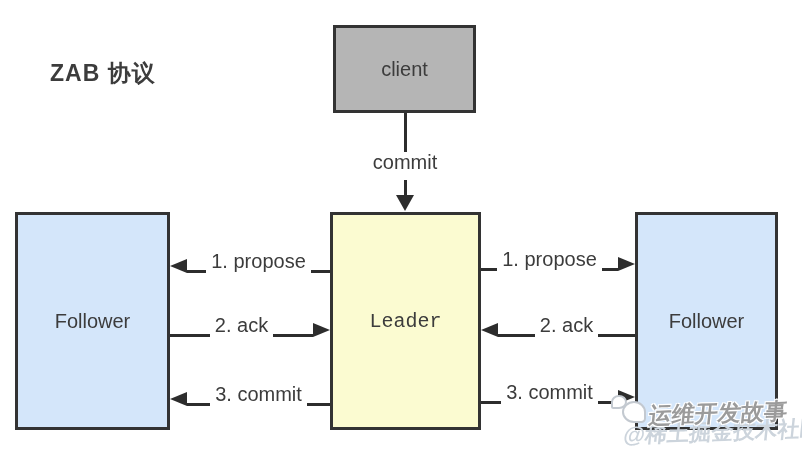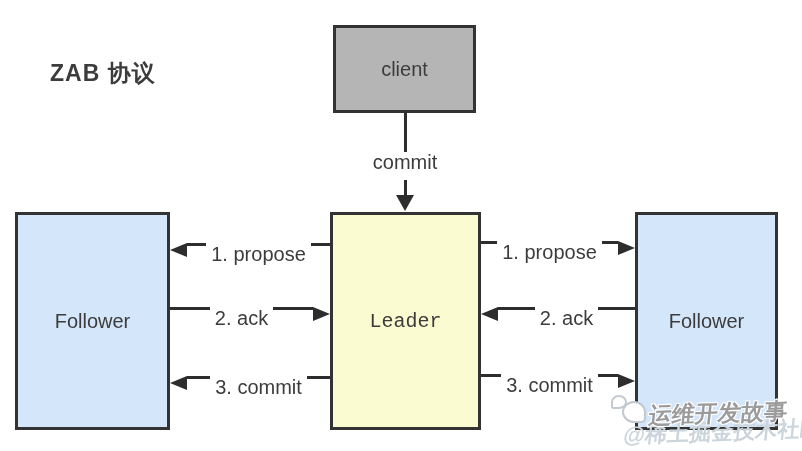--- a/index.html
+++ b/index.html
@@ -52,21 +52,21 @@
     position: absolute; left: 396px; top: 195px;
     width: 0; height: 0;
     border-left: 9px solid transparent;
     border-right: 9px solid transparent;
     border-top: 16px solid var(--arrow);
   }
 
   
   .conn {
     position: absolute; height: 30px;
-    display: flex; align-items: flex-start;
+    display: flex; align-items: flex-end;
     font-size: 20px; color: var(--text); white-space: nowrap;
   }
   .conn .seg { flex: 1 1 auto; height: 3px; background: var(--arrow); }
   .conn .lbl { flex: 0 0 auto; padding: 0 5px; }
   .head-l {
     flex: 0 0 auto; width: 0; height: 0;
     border-top: 7px solid transparent; border-bottom: 7px solid transparent;
     border-right: 17px solid var(--arrow);
   }
   .head-r {

